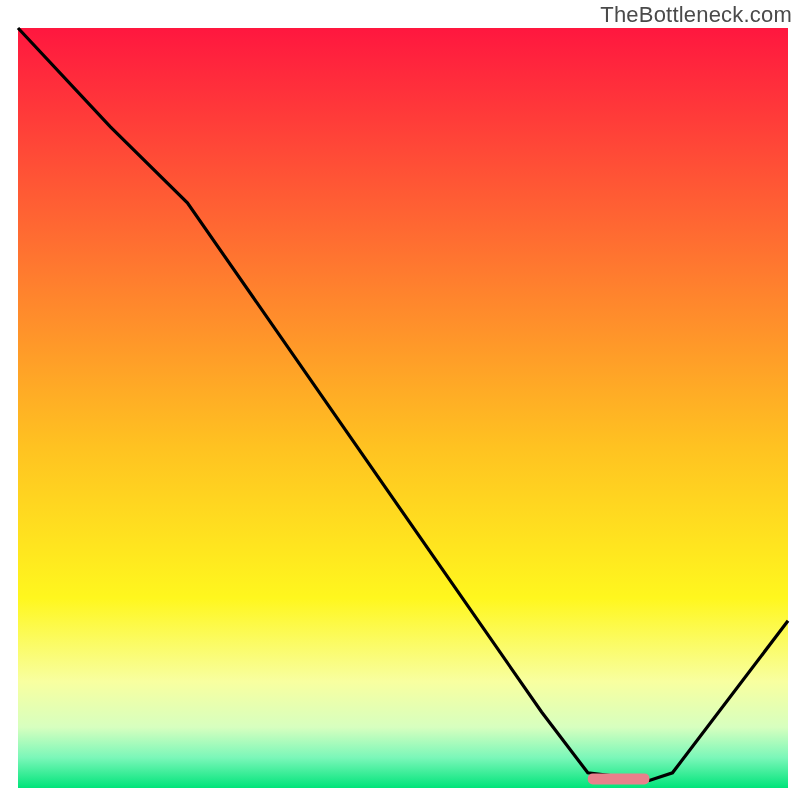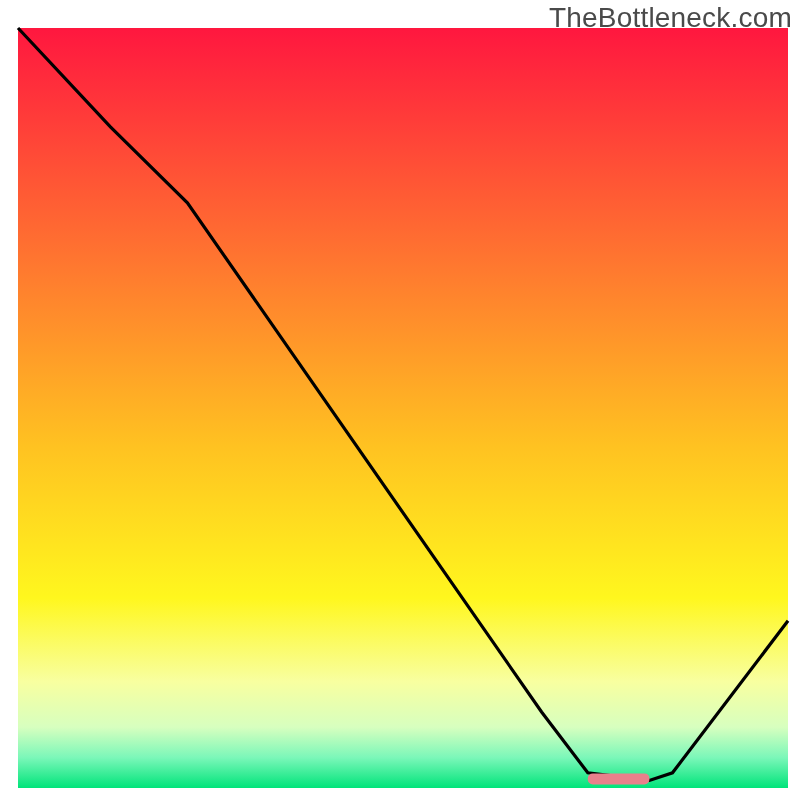--- a/index.html
+++ b/index.html
@@ -13,21 +13,21 @@
   }
   .wrap {
     position: relative;
     width: 800px;
     height: 800px;
   }
   .watermark {
     position: absolute;
     top: 2px;
     right: 8px;
-    font-size: 28px;
+    font-size: 22px;
     font-weight: 400;
     color: #4a4a4a;
     letter-spacing: 0.2px;
   }
   svg.plot {
     position: absolute;
     left: 0;
     top: 0;
     width: 800px;
     height: 800px;

